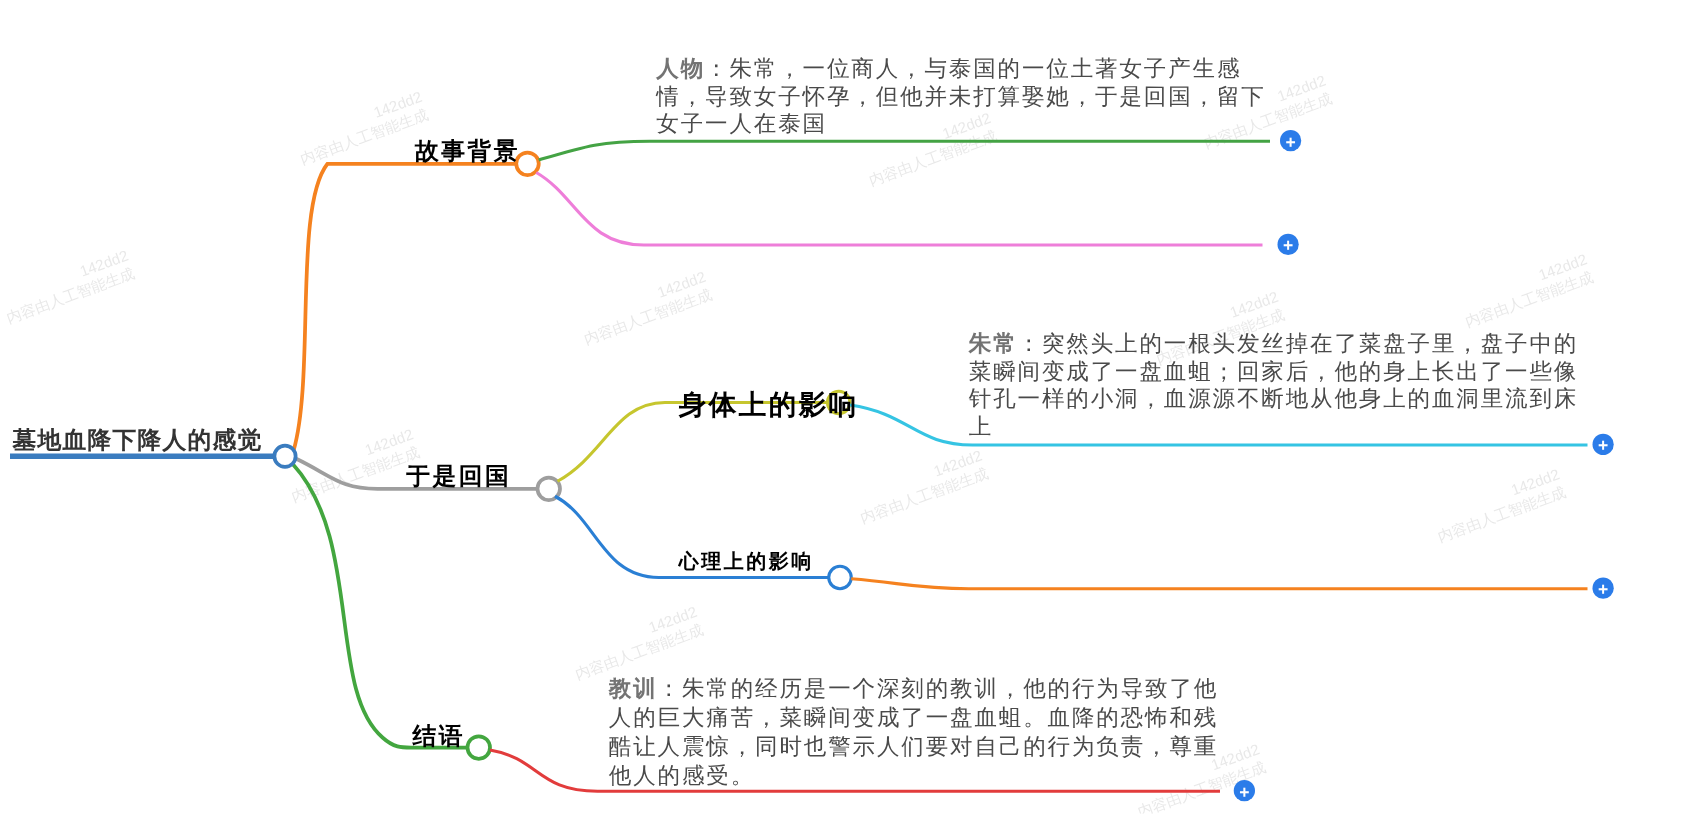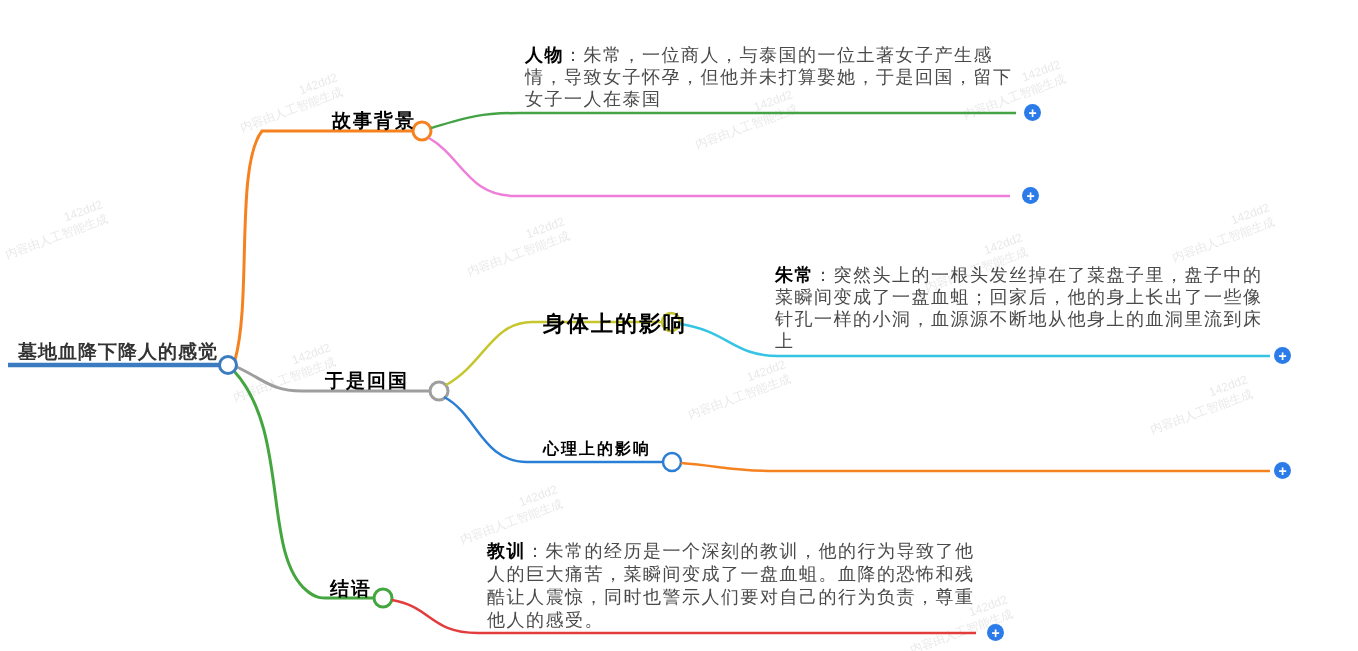--- a/index.html
+++ b/index.html
@@ -6,29 +6,29 @@
   #canvas{
     position:relative;width:1358px;height:651px;overflow:hidden;background:#ffffff;
     font-family:"Liberation Sans","DejaVu Sans",sans-serif;
   }
   svg.links{position:absolute;left:0;top:0;pointer-events:none;}
   .branch-label{
     position:absolute;font-weight:bold;font-size:19px;color:#000000;
     letter-spacing:2px;white-space:nowrap;cursor:pointer;
   }
   .root-label{
-    position:absolute;left:10px;top:339px;width:216px;text-align:center;
+    position:absolute;left:10px;top:339px;width:216px;
     font-weight:bold;font-size:19px;color:#333333;letter-spacing:1px;
     white-space:nowrap;cursor:pointer;
   }
   .node-text{
     position:absolute;width:512px;font-size:18px;line-height:22px;
     color:#4a4a4a;letter-spacing:1.5px;cursor:pointer;
   }
-  .node-text b{color:#000000;}
+  .node-text b{color:#737373;}
   .node-text .body{white-space:pre-wrap;font-family:Liberation Serif, serif;}
   .node-text.lh23{line-height:23px;}
   .plus{
     position:absolute;width:17px;height:17px;border-radius:50%;
     background:#2b7ce9;color:#ffffff;font-size:14px;font-weight:bold;
     display:flex;align-items:center;justify-content:center;line-height:1;
     cursor:pointer;user-select:none;
   }
   .wm{
     position:absolute;transform:rotate(-20deg);color:rgba(110,110,110,0.16);

